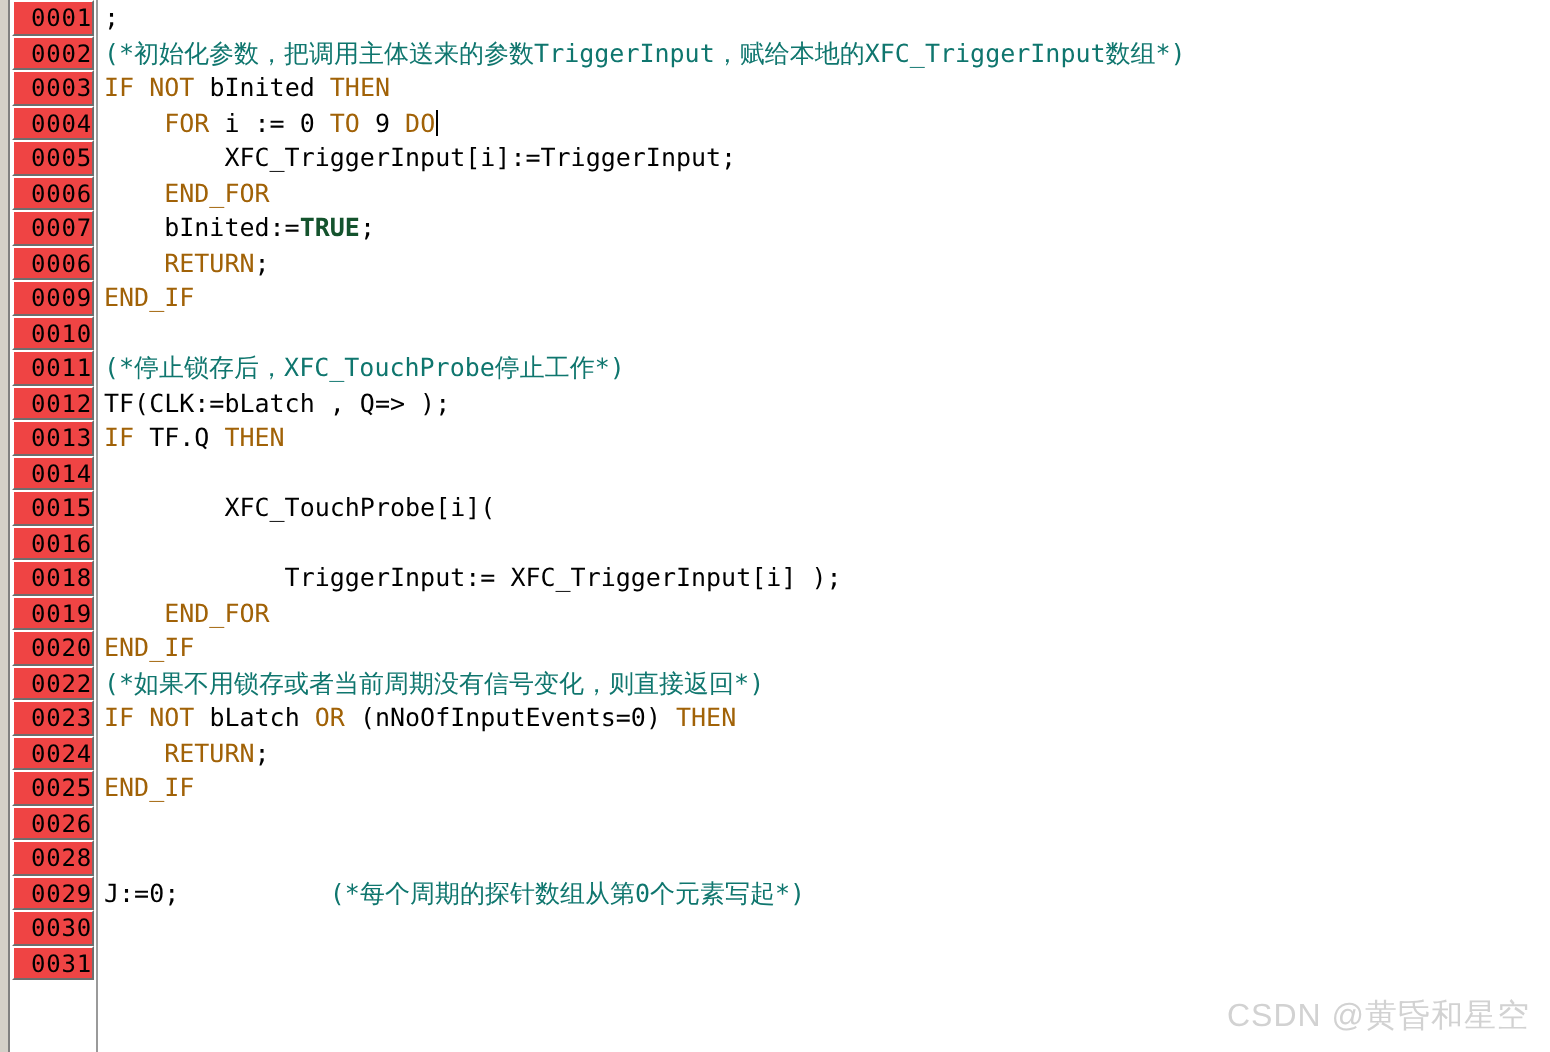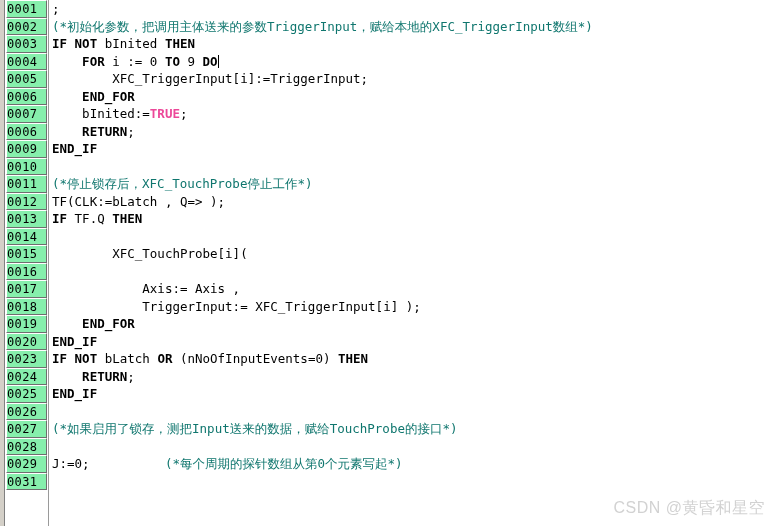--- a/index.html
+++ b/index.html
@@ -65,48 +65,48 @@
   }
 
   .ln {
     position: absolute;
     left: 6px;
     top: 0;
     width: 41px;
     height: 17.5px;
     line-height: 16px;
     box-sizing: border-box;
-    background: #86efac;
+    background: #ef4444;
     border-top: 1px solid #ffffff;
     border-left: 1px solid #ffffff;
     border-right: 1px solid #6e6e6e;
     border-bottom: 1px solid #6e6e6e;
     color: #000000;
     font-family: "DejaVu Sans Mono", "Liberation Mono", monospace;
     font-size: 12px;
-    text-align: left;
+    text-align: right;
     letter-spacing: 0.4px;
   }
 
   .code {
     position: absolute;
     left: 52px;
     top: 0;
     height: 17.5px;
     line-height: 17.5px;
     font-family: "DejaVu Sans Mono", "Liberation Mono", monospace;
     font-size: 12.5px;
     color: #000000;
     white-space: pre;
   }
 
   
-  .kw      { color: #000000; font-weight: bold; }
+  .kw      { color: #a16207; font-weight: normal; }
   .cmt     { color: #0f766e; }
-  .lit     { color: #ec4899; font-weight: bold; }
+  .lit     { color: #14532d; font-weight: bold; }
   .plain   { color: #000000; }
 
   
   .caret {
     display: inline-block;
     width: 1px;
     height: 13px;
     background: #000000;
     vertical-align: -2px;
     margin-left: 0px;
@@ -146,28 +146,28 @@
       <div class="row"><div class="ln">0007</div><div class="code"><span class="plain">    bInited:=</span><span class="lit">TRUE</span><span class="plain">;</span></div></div>
       <div class="row"><div class="ln">0006</div><div class="code"><span class="plain">    </span><span class="kw">RETURN</span><span class="plain">;</span></div></div>
       <div class="row"><div class="ln">0009</div><div class="code"><span class="kw">END_IF</span></div></div>
       <div class="row"><div class="ln">0010</div><div class="code"></div></div>
       <div class="row"><div class="ln">0011</div><div class="code"><span class="cmt">(*停止锁存后，XFC_TouchProbe停止工作*)</span></div></div>
       <div class="row"><div class="ln">0012</div><div class="code"><span class="plain">TF(CLK:=bLatch , Q=&gt; );</span></div></div>
       <div class="row"><div class="ln">0013</div><div class="code"><span class="kw">IF </span><span class="plain">TF.Q </span><span class="kw">THEN</span></div></div>
       <div class="row"><div class="ln">0014</div></div>
       <div class="row"><div class="ln">0015</div><div class="code"><span class="plain">        XFC_TouchProbe[i](</span></div></div>
       <div class="row"><div class="ln">0016</div></div>
-      <div class="row"><div class="ln">0017</div><div class="code"><span class="plain">            Axis:= Axis ,</span></div></div>
       <div class="row"><div class="ln">0018</div><div class="code"><span class="plain">            TriggerInput:= XFC_TriggerInput[i] );</span></div></div>
       <div class="row"><div class="ln">0019</div><div class="code"><span class="plain">    </span><span class="kw">END_FOR</span></div></div>
       <div class="row"><div class="ln">0020</div><div class="code"><span class="kw">END_IF</span></div></div>
+      <div class="row"><div class="ln">0022</div><div class="code"><span class="cmt">(*如果不用锁存或者当前周期没有信号变化，则直接返回*)</span></div></div>
       <div class="row"><div class="ln">0023</div><div class="code"><span class="kw">IF NOT </span><span class="plain">bLatch </span><span class="kw">OR </span><span class="plain">(nNoOfInputEvents=0) </span><span class="kw">THEN</span></div></div>
       <div class="row"><div class="ln">0024</div><div class="code"><span class="plain">    </span><span class="kw">RETURN</span><span class="plain">;</span></div></div>
       <div class="row"><div class="ln">0025</div><div class="code"><span class="kw">END_IF</span></div></div>
       <div class="row"><div class="ln">0026</div><div class="code"></div></div>
-      <div class="row"><div class="ln">0027</div><div class="code"><span class="cmt">(*如果启用了锁存，测把Input送来的数据，赋给TouchProbe的接口*)</span></div></div>
       <div class="row"><div class="ln">0028</div><div class="code"></div></div>
       <div class="row"><div class="ln">0029</div><div class="code"><span class="plain">J:=0;          </span><span class="cmt">(*每个周期的探针数组从第0个元素写起*)</span></div></div>
+      <div class="row"><div class="ln">0030</div><div class="code"></div></div>
       <div class="row"><div class="ln">0031</div><div class="code"></div></div>
     </div>
 
   <div class="watermark">CSDN @黄昏和星空</div>
 </div>
 
 </body></html>

